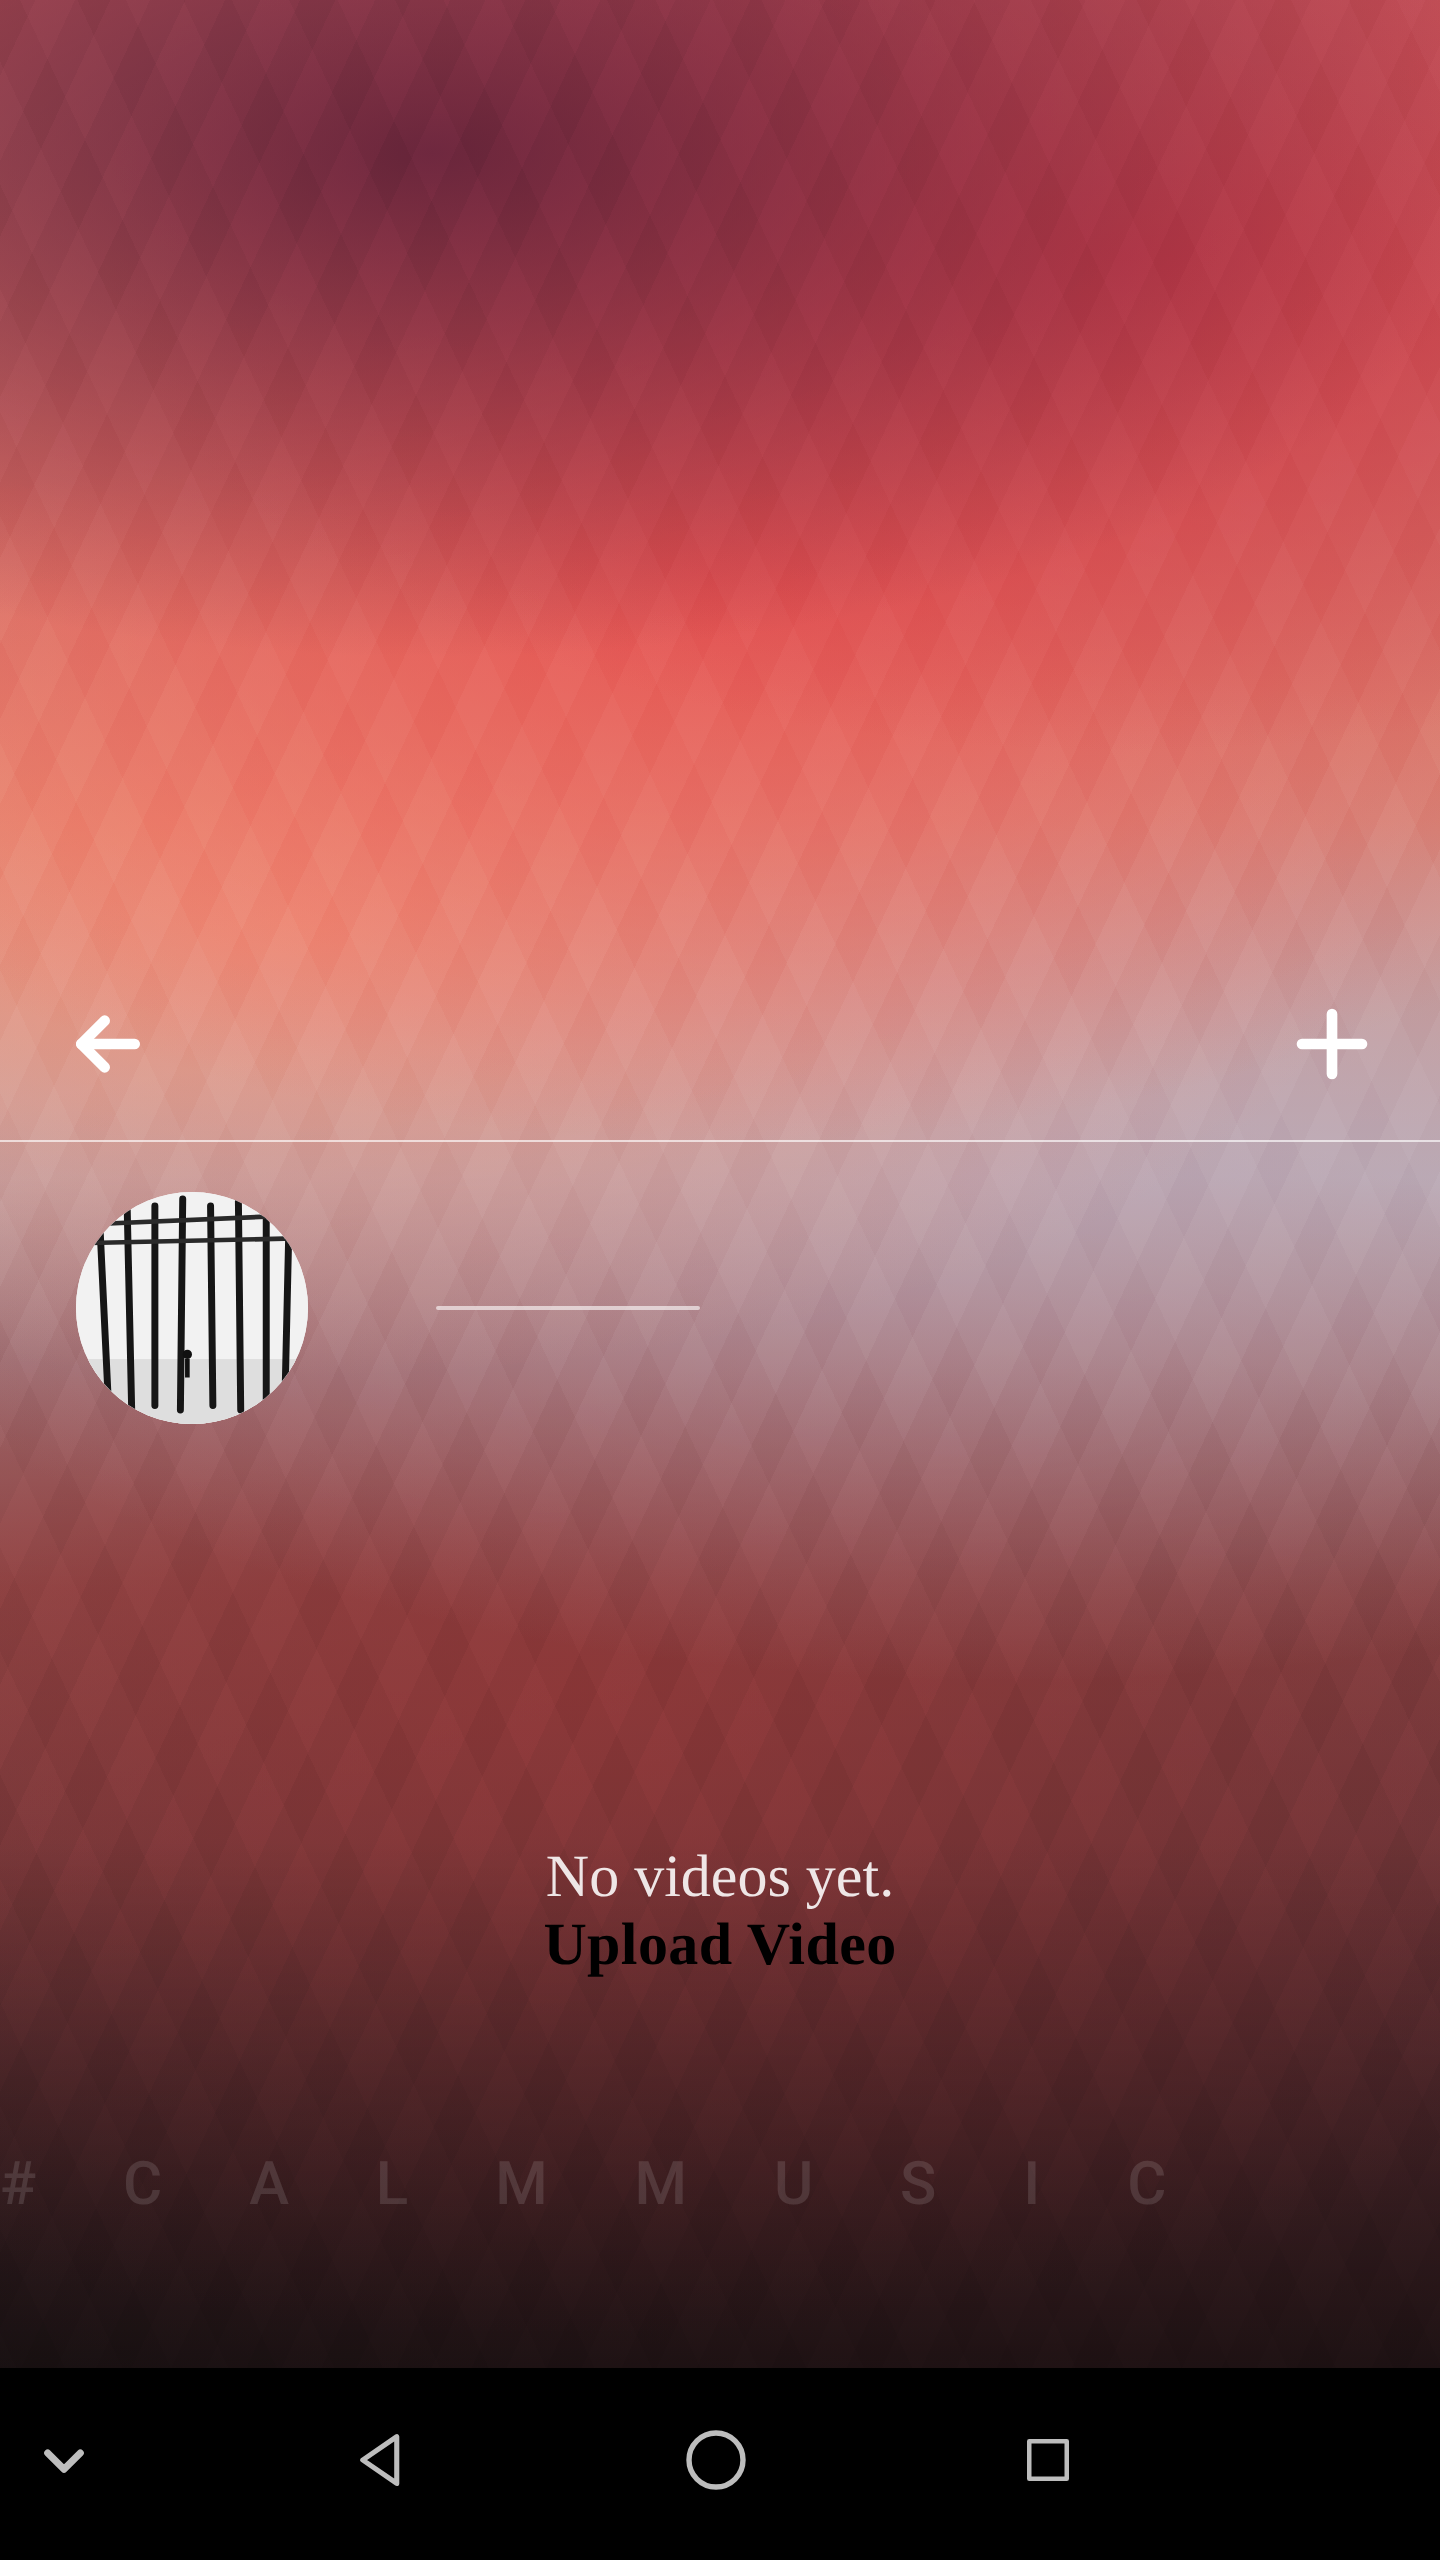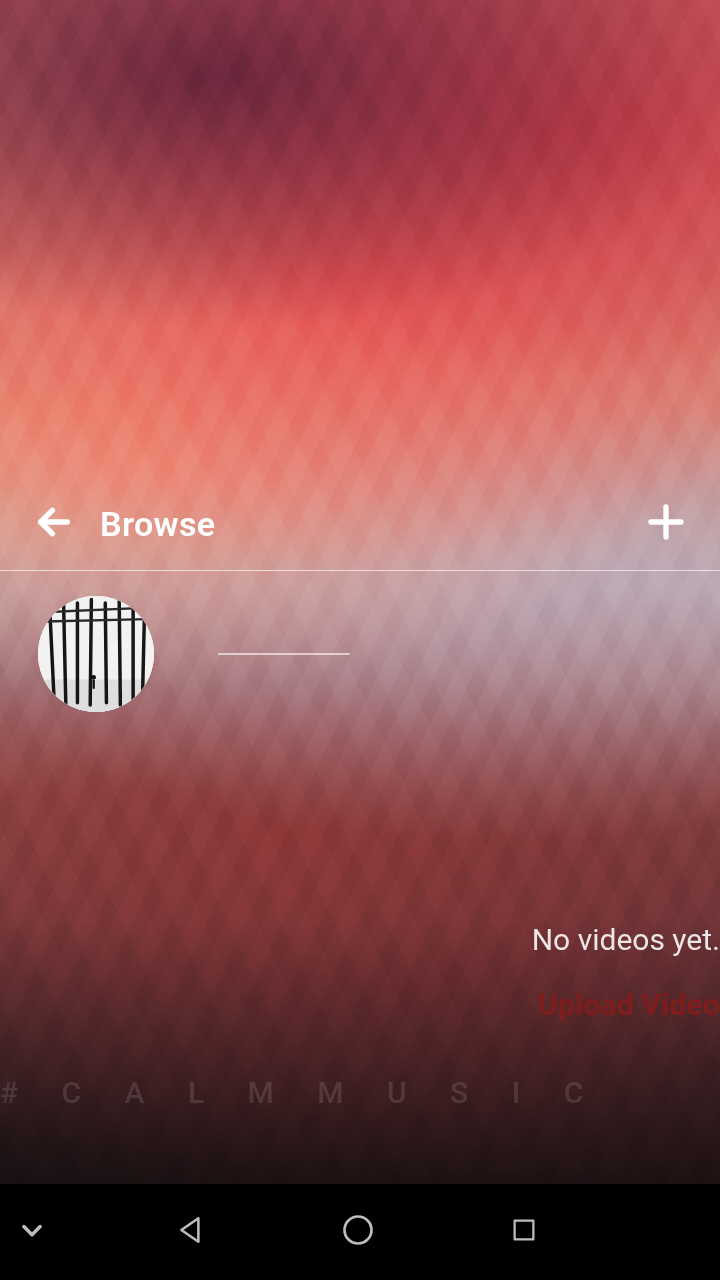--- a/index.html
+++ b/index.html
@@ -39,23 +39,23 @@
   .icon-btn svg { width:40px; height:40px; stroke:#fff; stroke-width:3.2; fill:none; stroke-linecap:round; stroke-linejoin:round; }
   .divider { position:absolute; left:0; right:0; top:570px; height:1px; background:rgba(255,255,255,0.65); }
 
   
   .profile-row { position:absolute; left:38px; top:596px; display:flex; align-items:center; gap:64px; }
   .avatar { width:116px; height:116px; border-radius:50%; overflow:hidden; background:#f4f4f4; position:relative; }
   .avatar svg { width:100%; height:100%; display:block; }
   .name-underline { width:132px; height:2px; background:rgba(255,255,255,0.6); border-radius:1px; }
 
   
-  .empty-state { position:absolute; left:0; right:0; top:922px; text-align:right; }
+  .empty-state { position:absolute; left:0; right:0; top:922px; text-align:center;font-family:Liberation Serif, serif; }
   .empty-msg { color:rgba(255,255,255,0.88); font-size:30px; font-weight:400; }
-  .upload-link { margin-top:30px; color:#7f1d1d; font-size:30px; font-weight:700; letter-spacing:.2px; }
+  .upload-link { color:#000000; font-size:30px; font-weight:700; letter-spacing:.2px; }
 
   
   .ghost-text { position:absolute; left:0; right:0; bottom:170px; text-align:left;
     color:rgba(255,255,255,0.12); font-size:30px; letter-spacing:18px; font-weight:500; }
 
   
   .navbar { position:absolute; left:0; right:0; bottom:0; height:96px; background:#000;
     display:flex; align-items:center; justify-content:space-between; padding:0 22px 0 18px; }
   .nav-center { flex:1; display:flex; align-items:center; justify-content:center; gap:120px; }
   .nav-ic { width:46px; height:46px; display:flex; align-items:center; justify-content:center; }
@@ -72,21 +72,20 @@
 
   <div class="header">
     <div class="icon-btn" aria-label="Back">
       <span>
         <svg viewBox="0 0 24 24">
             <line x1="20" y1="12" x2="4" y2="12"></line>
             <polyline points="11 5 4 12 11 19"></polyline>
           </svg>
       </span>
     </div>
-    <div class="title">Browse</div>
     <div class="spacer"></div>
     <div class="icon-btn" aria-label="Add">
       <span>
         <svg viewBox="0 0 24 24">
             <line x1="12" y1="3" x2="12" y2="21"></line>
             <line x1="3" y1="12" x2="21" y2="12"></line>
           </svg>
       </span>
     </div>
   </div>

